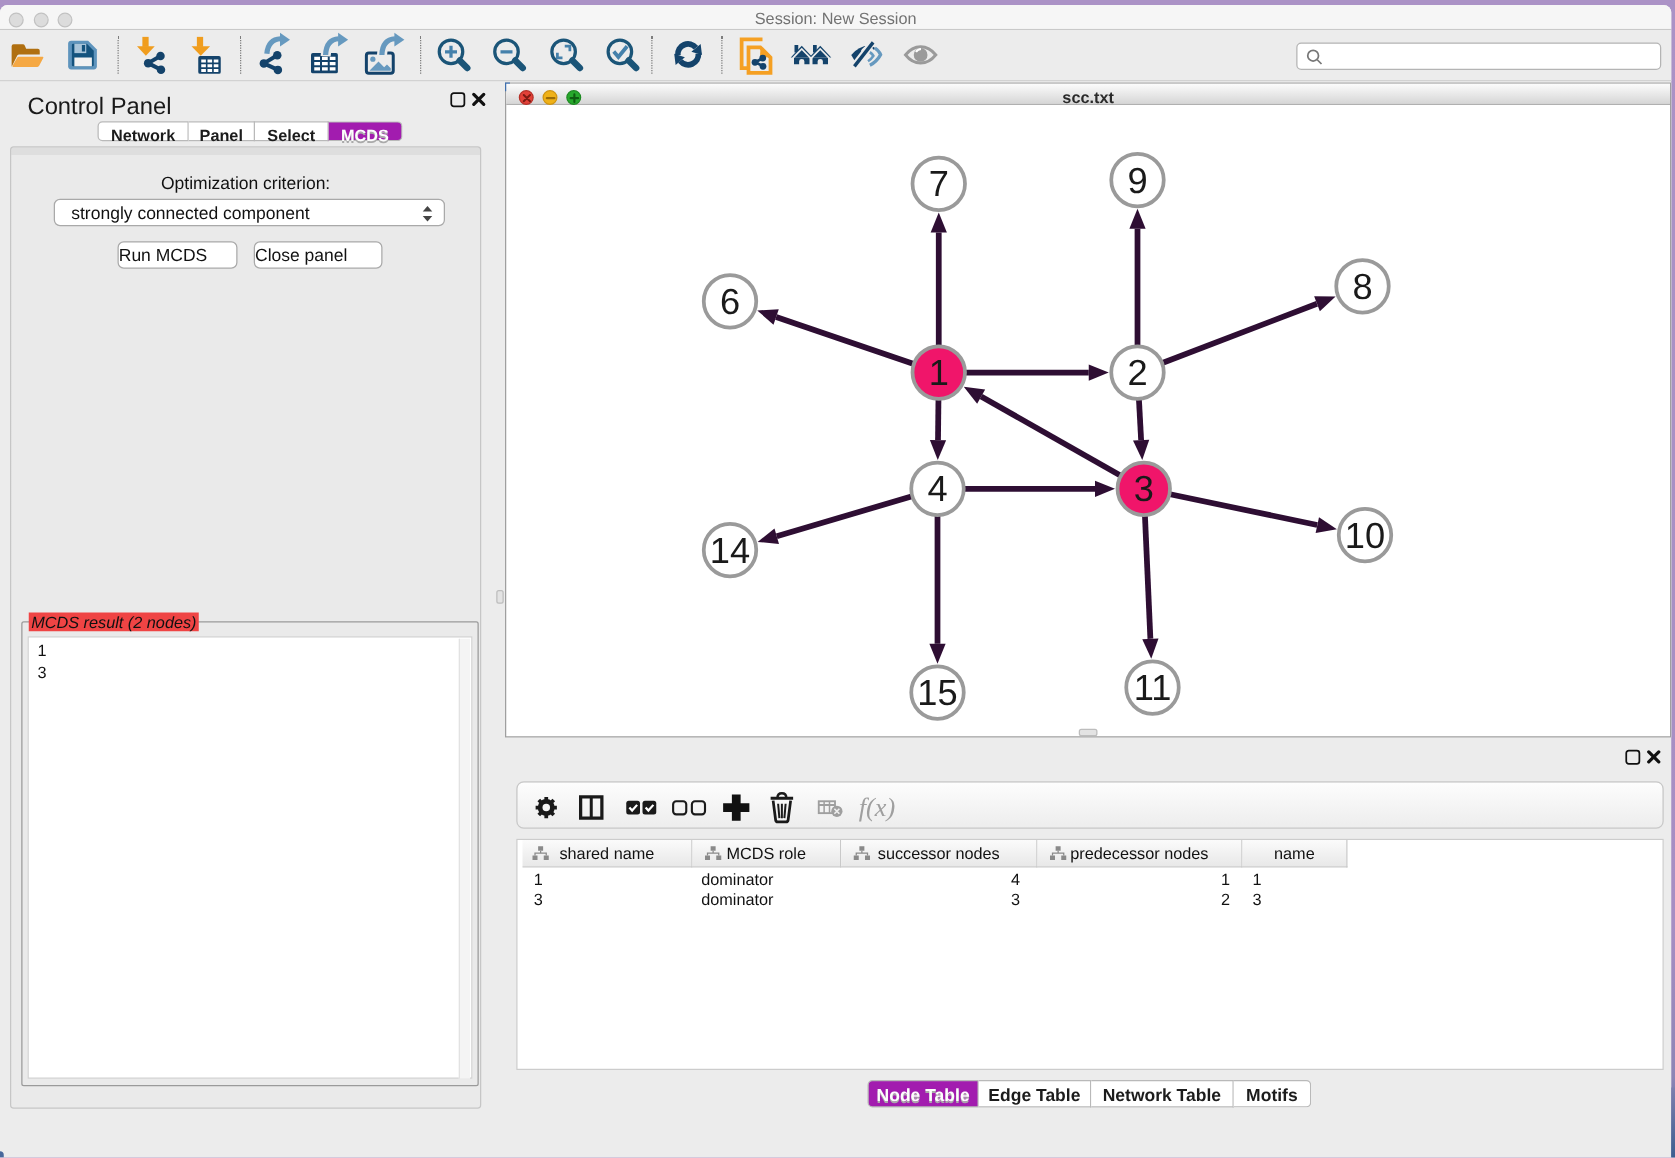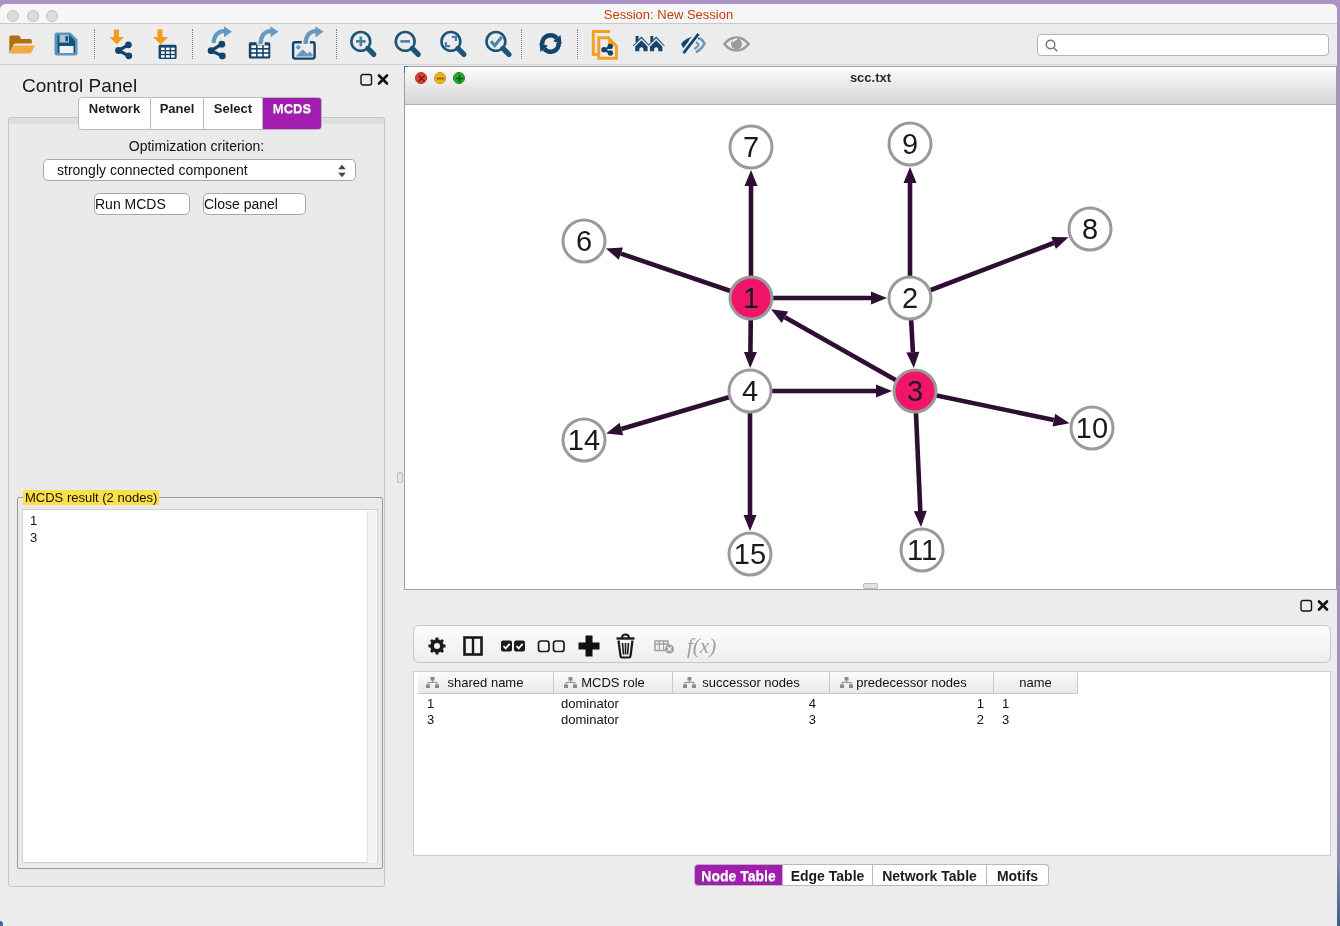--- a/index.html
+++ b/index.html
@@ -2,42 +2,42 @@
 <html><head>
 <meta charset="utf-8">
 <style>
 * { margin:0; padding:0; box-sizing:border-box; }
 html,body { width:1340px; height:926px; overflow:hidden; }
 body { font-family:"Liberation Sans", sans-serif; background:#ab92c6; position:relative; }
 .abs { position:absolute; }
 #win { position:absolute; left:0; top:4px; width:1337px; height:922px; background:#ececec; border-radius:6px 6px 0 0; }
 #titlebar { position:absolute; left:0; top:0; width:100%; height:20px; background:#f6f6f6; border-radius:6px 6px 0 0; border-bottom:1px solid #c9c9c9; }
 .tl { position:absolute; top:6px; width:12px; height:12px; border-radius:50%; background:#dcdcdc; border:1px solid #c2c2c2; }
-#title-text { position:absolute; top:3px; left:0; width:100%; text-align:center; font-size:13px; color:#c2410c; }
+#title-text { position:absolute; top:3px; left:0; width:100%; text-align:center; font-size:13px; color:#737373; }
 #toolbar { position:absolute; left:0; top:20px; width:100%; height:41px; background:#ececec; border-bottom:1px solid #d2d2d2; }
 .tsep { position:absolute; top:5px; height:30px; width:0; border-left:1px dotted #7d7d7d; }
 #searchbox { position:absolute; right:8px; top:10px; width:292px; height:22px; background:#fff; border:1px solid #b4b4b4; border-radius:4px; }
 
 #cp { position:absolute; left:0; top:61px; width:393px; height:829px; }
 #cp-title { position:absolute; left:22px; top:10px; font-size:19px; color:#1a1a1a; }
 .tabrow { position:absolute; display:flex; }
 .tab { font-size:13px; font-weight:bold; color:#1c1c1c; background:#fff; border:1px solid #b9b9b9; border-left:none; text-align:center; padding-top:3px; }
 .tab.first { border-left:1px solid #b9b9b9; border-radius:4px 0 0 4px; }
 .tab.last { border-radius:0 4px 4px 0; }
 .tab.sel { background:#a21caf; color:#fdfdfd; text-shadow:0 1px 0 #aaa; }
 #cp-panel { position:absolute; left:8px; top:52px; width:377px; height:770px; border:1px solid #c6c6c6; background:linear-gradient(#dedede 0,#dedede 6px,#eaeaea 6px); border-radius:3px; }
 
 .btn { position:absolute; background:#fff; border:1px solid #a9a9a9; border-radius:5px; font-size:14px; color:#111; }
 #fieldset { position:absolute; left:17px; top:432px; width:366px; height:372px; border:1px solid #9a9a9a; border-radius:2px; }
-#fs-legend { position:absolute; left:5px; top:-8px; background:#fde047; padding:0 2px; font-size:13px; color:#111; }
+#fs-legend { position:absolute; left:5px; top:-8px; background:#ef4444; padding:0 2px; font-size:13px; color:#111;font-style:italic; }
 #fs-inner { position:absolute; left:4px; top:11px; width:356px; height:354px; background:#fff; border:1px solid #d0d0d0; font-size:13px; color:#111; line-height:17px; padding:2px 0 0 7px; }
 #fs-scroll { position:absolute; right:1px; top:1px; width:9px; height:352px; background:#f4f4f4; border-left:1px solid #e2e2e2; }
 
 #nw { position:absolute; left:404px; top:62px; width:933px; height:524px; background:#fff; border:1px solid #9f9f9f; }
-#nw-titlebar { position:absolute; left:0; top:0; width:100%; height:38px; background:linear-gradient(#fcfcfc,#e9e9e9 50%,#d6d6d6); border-bottom:1px solid #b0b0b0; }
+#nw-titlebar { position:absolute; left:0; top:0; width:100%; height:17px; background:linear-gradient(#fcfcfc,#e9e9e9 50%,#d6d6d6); border-bottom:1px solid #b0b0b0; }
 #nw-title { position:absolute; width:100%; top:3px; text-align:center; font-size:13px; font-weight:bold; color:#2a2a2a; }
 .mac { position:absolute; top:4.5px; width:12px; height:12px; border-radius:50%; }
 
 #tp { position:absolute; left:404px; top:591px; width:933px; height:296px; }
 #tp-title { position:absolute; left:11px; top:5px; font-size:13px; color:#1a1a1a;margin-top:36px; }
 #tp-toolbar { position:absolute; left:9px; top:30px; width:918px; height:38px; border:1px solid #c8c8c8; border-radius:6px; background:linear-gradient(#fdfdfd,#ededed); }
 #tp-table { position:absolute; left:9px; top:76px; width:918px; height:185px; background:#fff; border:1px solid #cccccc; }
 .th { position:absolute; top:0; height:22px; background:linear-gradient(#fbfbfb,#e8e8e8); border-right:1px solid #c9c9c9; border-bottom:1px solid #c9c9c9; font-size:13px; color:#111; text-align:center; padding-top:3px; }
 .td { position:absolute; font-size:13px; color:#111; height:16px; }
 .btab { font-size:14px; font-weight:bold; }
@@ -210,21 +210,21 @@
   </div>
   <div class="abs" style="left:397px; top:468px; width:6px; height:11px; background:#e3e3e3; border:1px solid #bdbdbd; border-radius:2px;"></div>
   <div id="cp">
     <div id="cp-title">Control Panel</div>
     <svg class="abs" style="left:360px;top:8px;" width="30" height="14" viewBox="0 0 30 14">
         <rect x="1" y="1.5" width="10.5" height="10.5" rx="2" fill="none" stroke="#111" stroke-width="1.4"></rect>
         <path d="M19 2.5 L27 10.5 M27 2.5 L19 10.5" stroke="#111" stroke-width="2.6" stroke-linecap="round"></path>
       </svg>
     <div id="cp-panel"></div>
 
-    <div class="tabrow" style="left:78px; top:32px; height:33px;border-radius:10px;">
+    <div class="tabrow" style="left:78px; top:32px; height:16px;border-radius:10px;">
       <div class="tab first" style="width:73px;">Network</div>
       <div class="tab" style="width:53px;">Panel</div>
       <div class="tab" style="width:59px;">Select</div>
       <div class="tab last sel" style="width:59px;">MCDS</div>
     </div>
     <div class="abs" style="left:43px; top:94px; width:313px; height:22px; background:#fff; border:1px solid #a9a9a9; border-radius:5px;">
       <div class="abs" style="left:13px; top:2px; font-size:14px; color:#111;">strongly connected component</div>
       <svg class="abs" style="right:7px; top:3px;" width="12" height="16" viewBox="0 0 12 16">
           <path d="M2.2 6.2 L6 1.8 L9.8 6.2 Z" fill="#444"></path>
           <path d="M2.2 9.8 L6 14.2 L9.8 9.8 Z" fill="#444"></path>

